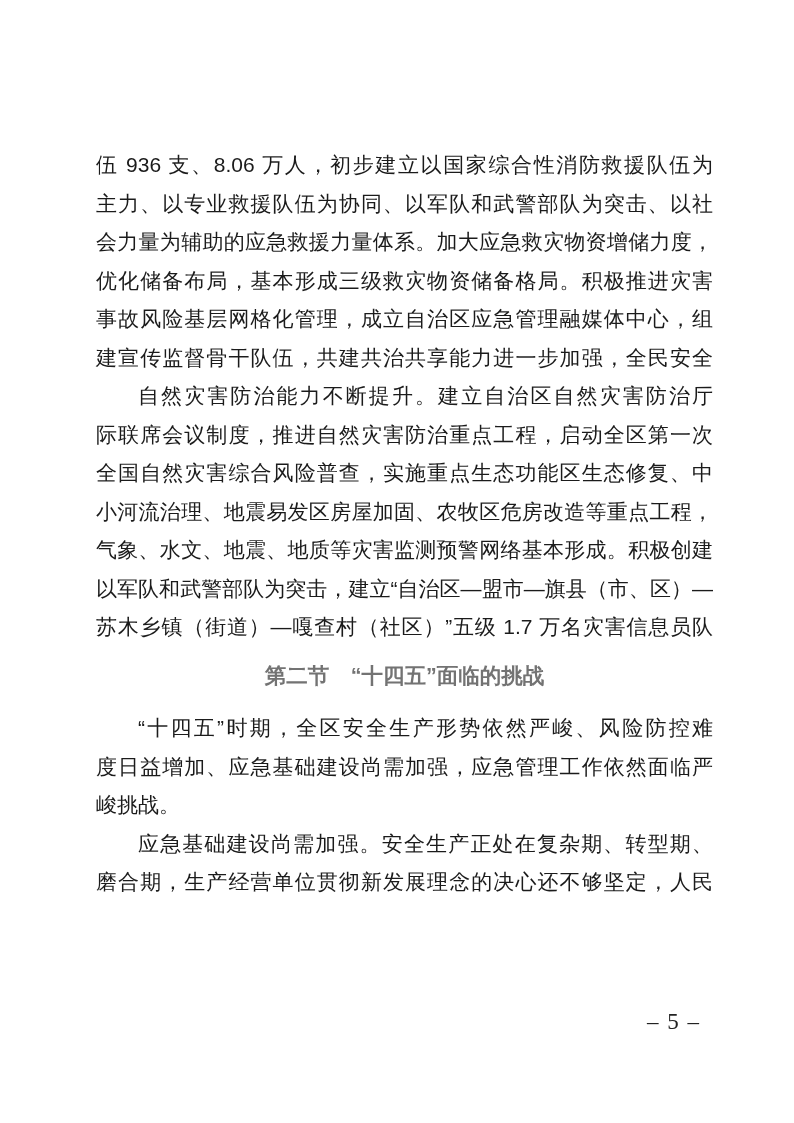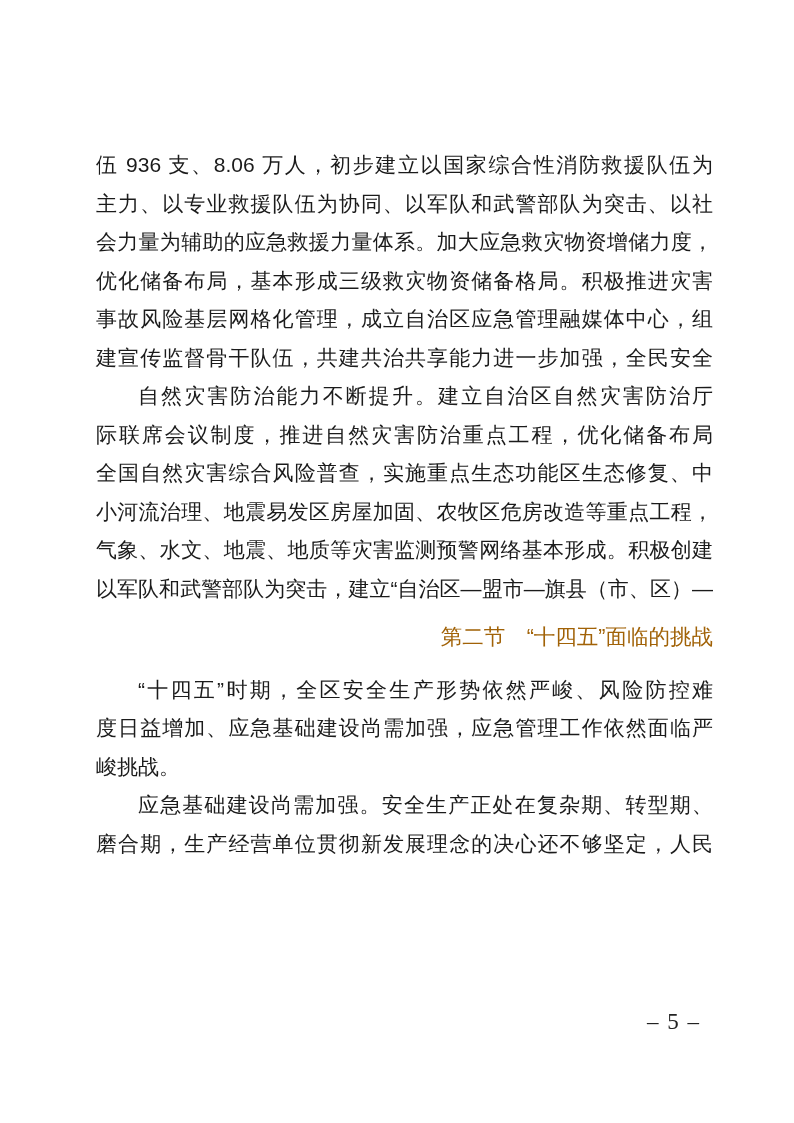--- a/index.html
+++ b/index.html
@@ -42,24 +42,24 @@
   .line { white-space: normal; }
   .line.last {
     text-align-last: left;
   }
   .line.indent {
     text-indent: 2em;
   }
   .heading {
     margin: 10px 0 14px 0;
     font-size: 21.5px;
-    font-weight: 400;
+    font-weight: 700;
     line-height: 38.5px;
-    text-align: right;
-    color: #a16207;
+    text-align: center;
+    color: #737373;
   }
   .footer-pagenum {
     position: absolute;
     left: 613px;
     top: 1009px;
     width: 120px;
     text-align: center;
     font-family: "Liberation Serif", serif;
     font-size: 23px;
     color: #222222;
@@ -71,25 +71,26 @@
 
 <div class="page">
   <div class="text-block">
     <div class="line">伍 936 支、8.06 万人，初步建立以国家综合性消防救援队伍为</div>
     <div class="line">主力、以专业救援队伍为协同、以军队和武警部队为突击、以社</div>
     <div class="line">会力量为辅助的应急救援力量体系。加大应急救灾物资增储力度，</div>
     <div class="line">优化储备布局，基本形成三级救灾物资储备格局。积极推进灾害</div>
     <div class="line">事故风险基层网格化管理，成立自治区应急管理融媒体中心，组</div>
     <div class="line">建宣传监督骨干队伍，共建共治共享能力进一步加强，全民安全</div>
     <div class="line indent">自然灾害防治能力不断提升。建立自治区自然灾害防治厅</div>
-    <div class="line">际联席会议制度，推进自然灾害防治重点工程，优化储备布局</div>
+    <div class="line">际联席会议制度，推进自然灾害防治重点工程，启动全区第一次</div>
     <div class="line">全国自然灾害综合风险普查，实施重点生态功能区生态修复、中</div>
     <div class="line">小河流治理、地震易发区房屋加固、农牧区危房改造等重点工程，</div>
     <div class="line">气象、水文、地震、地质等灾害监测预警网络基本形成。积极创建</div>
     <div class="line">以军队和武警部队为突击，建立“自治区—盟市—旗县（市、区）—</div>
+    <div class="line">苏木乡镇（街道）—嘎查村（社区）”五级 1.7 万名灾害信息员队</div>
     <div class="heading">第二节　“十四五”面临的挑战</div>
     <div class="line indent">“十四五”时期，全区安全生产形势依然严峻、风险防控难</div>
     <div class="line">度日益增加、应急基础建设尚需加强，应急管理工作依然面临严</div>
     <div class="line last">峻挑战。</div>
     <div class="line indent">应急基础建设尚需加强。安全生产正处在复杂期、转型期、</div>
     <div class="line">磨合期，生产经营单位贯彻新发展理念的决心还不够坚定，人民</div>
   </div>
   <div class="footer-pagenum">– 5 –</div>
 </div>
 

